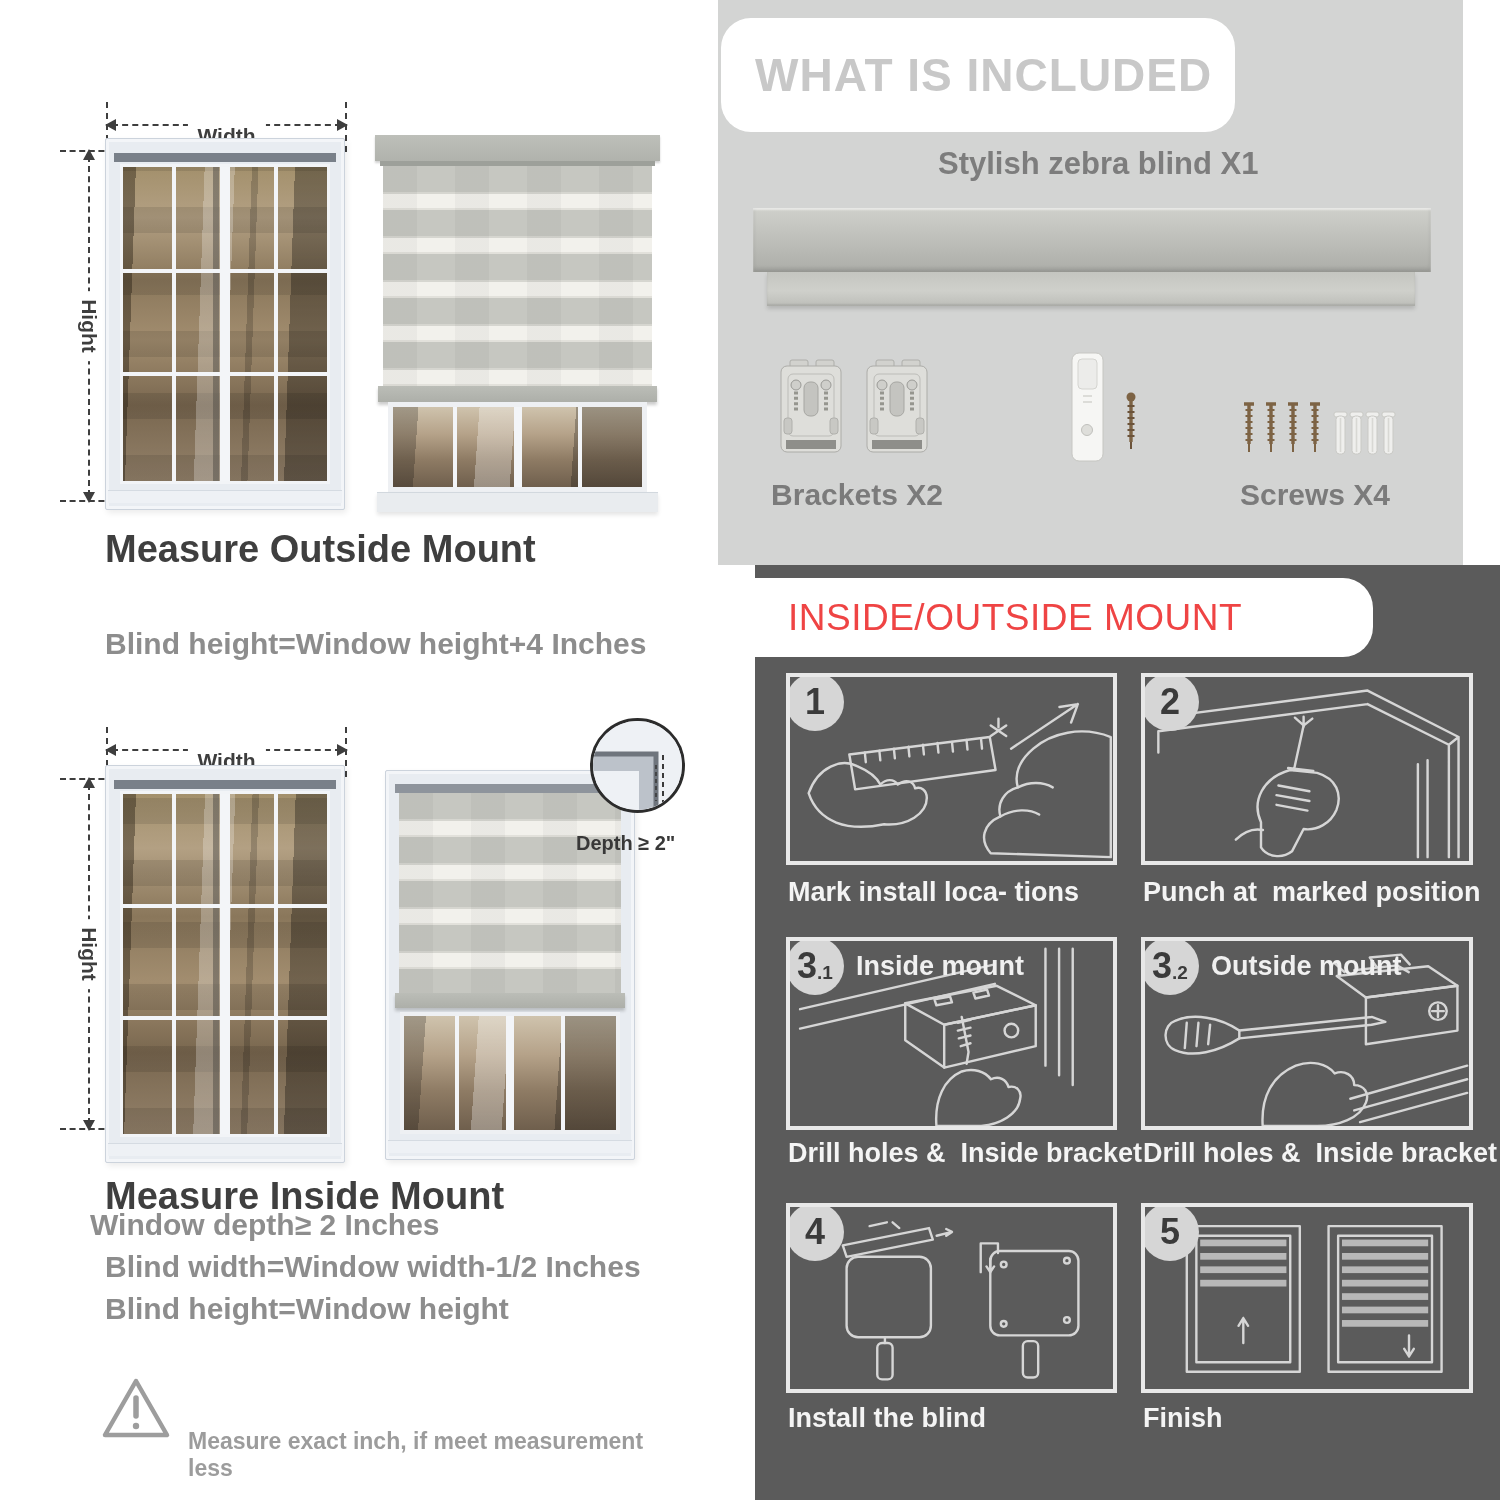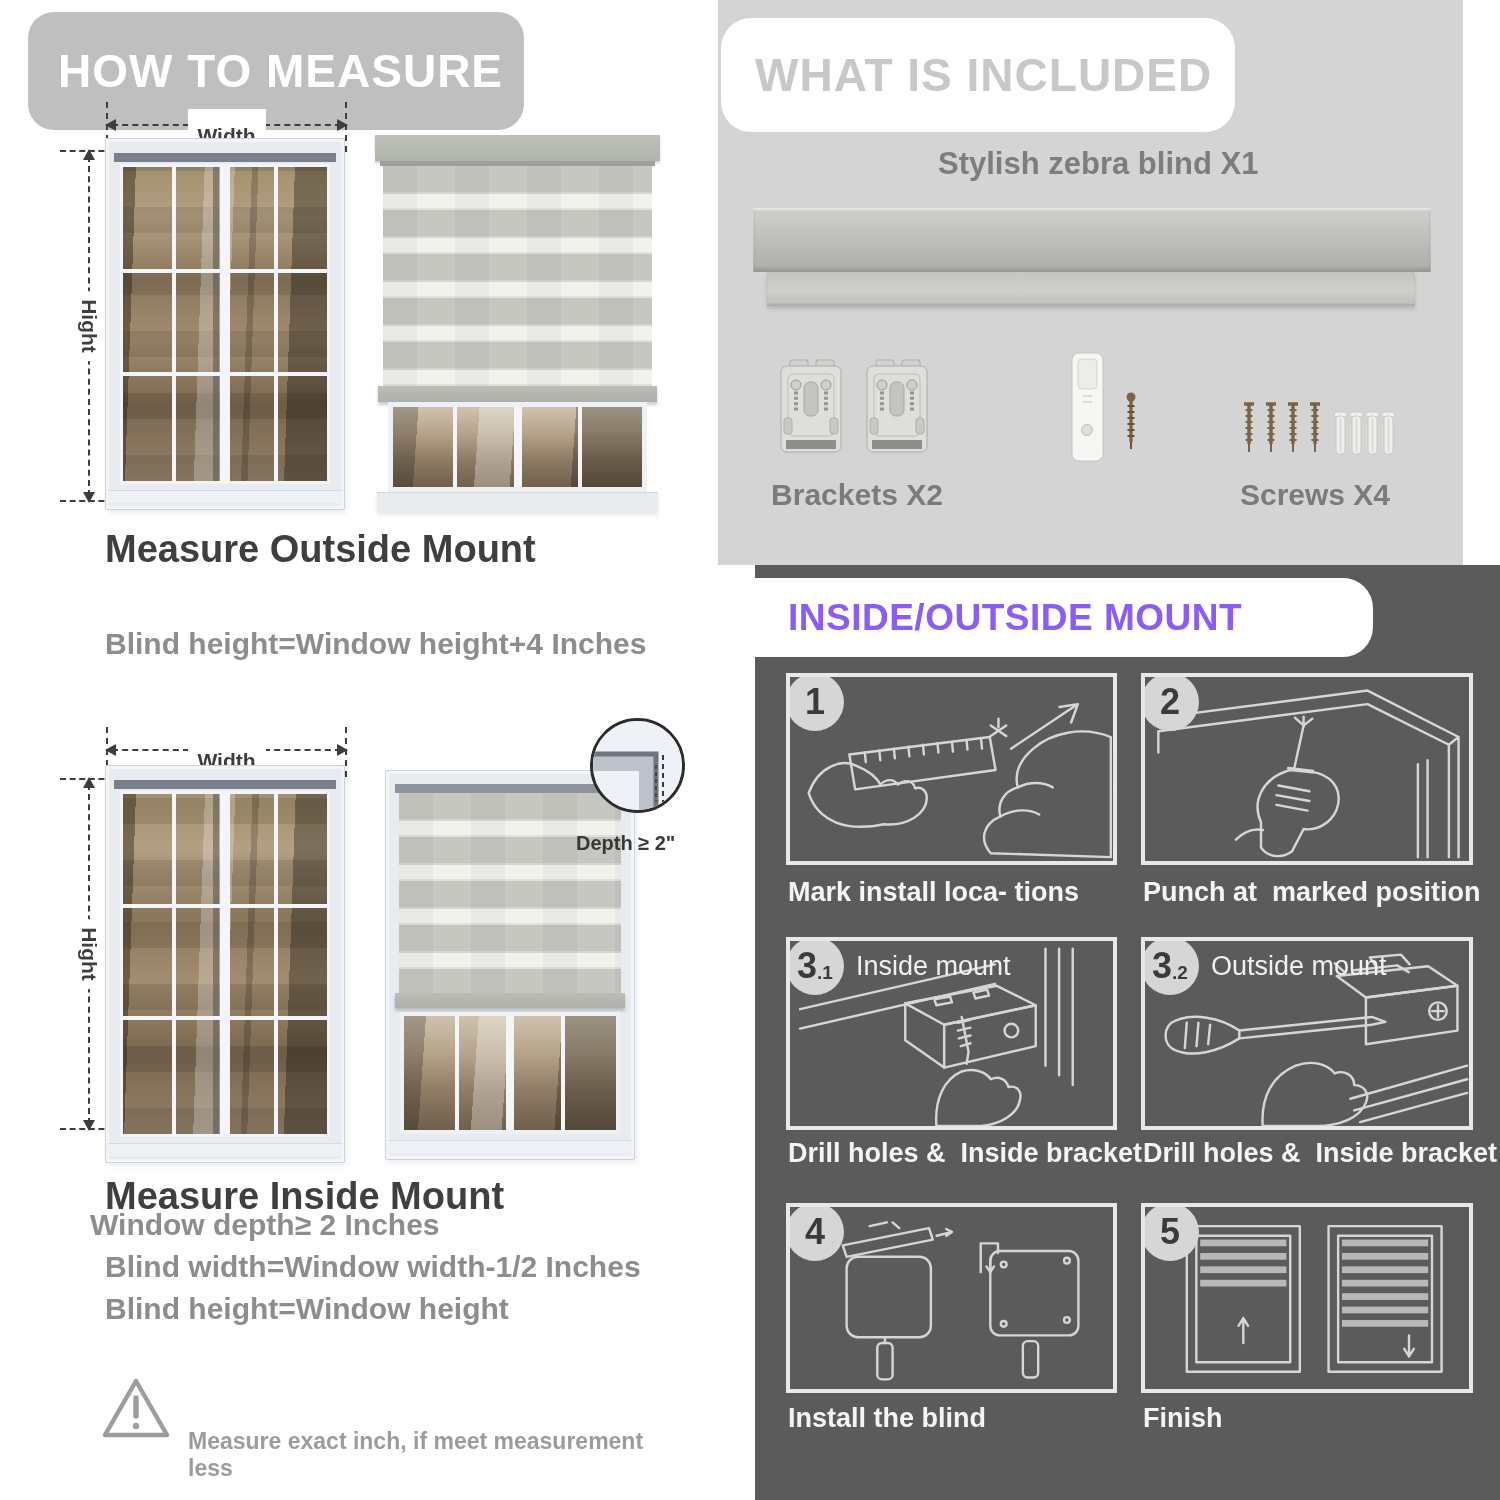--- a/index.html
+++ b/index.html
@@ -85,39 +85,36 @@
              box-shadow:inset 0 2px 2px rgba(255,255,255,.55), inset 0 -3px 4px rgba(0,0,0,.14);}
   .rail-lip{position:absolute;left:49px;top:272px;width:648px;height:34px;
             background:linear-gradient(180deg,#c4c5c0,#cfd0cb 55%,#bdbeb9);
             box-shadow:0 3px 4px rgba(0,0,0,.14), inset 0 -2px 2px rgba(0,0,0,.10);}
   .inc-label{position:absolute;top:478px;font-size:30px;font-weight:700;color:#7b7b7b;text-align:center;}
 
   
   .dark-sec{left:755px;top:565px;width:745px;height:935px;background:#5b5b5b;}
   .hdr-mount{position:absolute;left:0;top:13px;width:618px;height:79px;background:#ffffff;
              border-radius:0 30px 30px 0;display:flex;align-items:center;padding-left:33px;}
-  .hdr-mount span{color:#8b5cf6;font-size:37px;font-weight:700;letter-spacing:.5px;}
+  .hdr-mount span{color:#ef4444;font-size:37px;font-weight:400;letter-spacing:.5px;}
   .panel{position:absolute;border:4px solid #e8e8e8;background:#5b5b5b;overflow:hidden;}
   .panel svg{position:absolute;inset:0;width:100%;height:100%;}
   .badge{position:absolute;top:-4px;left:-4px;width:58px;height:58px;border-radius:50%;background:#d6d6d6;
          display:flex;align-items:center;justify-content:center;color:#3b3b3b;font-weight:800;font-size:36px;z-index:2;}
   .badge .sub{font-size:19px;font-weight:800;margin-top:14px;}
-  .ptitle{position:absolute;left:66px;top:10px;font-size:27px;font-weight:400;color:#f0f0f0;z-index:2;}
+  .ptitle{position:absolute;left:66px;top:10px;font-size:27px;font-weight:700;color:#f0f0f0;z-index:2;}
   .cap{position:absolute;font-size:27px;font-weight:700;color:#f4f4f4;white-space:pre-wrap;}
 
   .lineart{stroke:#d6d6d6;stroke-width:2.5;fill:none;stroke-linecap:round;stroke-linejoin:round;}
 </style>
 </head>
 <body>
 
 <div id="root">
 
-  <div class="abs hdr-left">
-    <span>HOW TO MEASURE</span>
-  </div>
 
   <div class="meas-h" style="left:106px;top:112px;width:241px;">
     <span class="tickv l"></span>
     <span class="tickv r"></span>
     <span class="dline"></span>
     <span class="ah l"></span>
     <span class="ah r"></span>
     <span class="mlabel">Width</span>
   </div>
 

